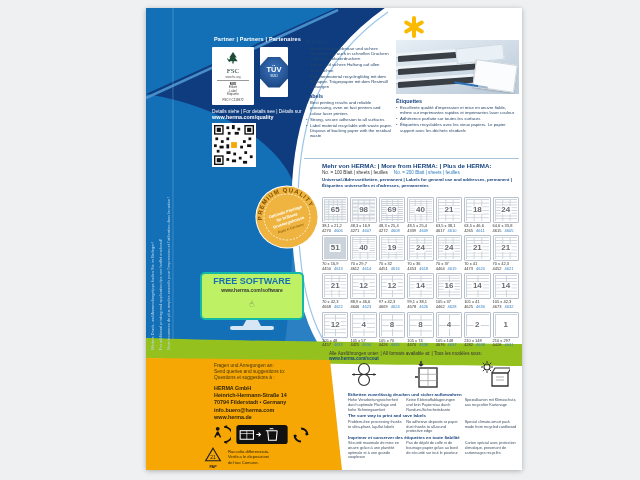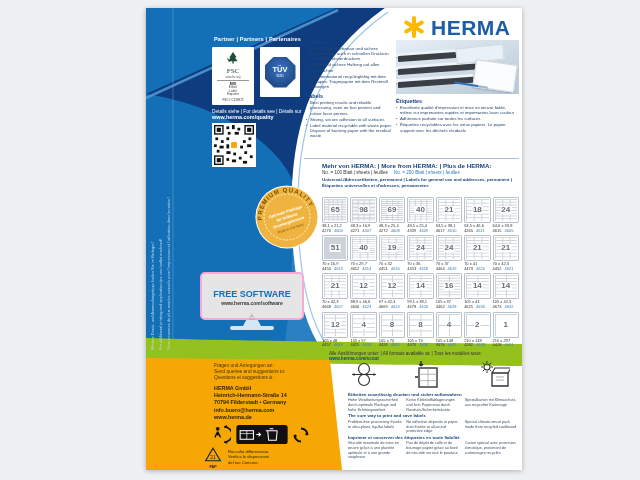--- a/index.html
+++ b/index.html
@@ -11,33 +11,33 @@
   .vnote{position:absolute;left:4px;top:132px;height:210px;display:flex;gap:2px;}
   .vnote span{writing-mode:vertical-rl;transform:rotate(180deg);font-size:4px;line-height:6px;color:#b9d8f0;white-space:nowrap;}
   
   .partner{position:absolute;left:68px;top:28px;font-size:5.5px;font-weight:bold;color:#fff;letter-spacing:.2px;}
   .fsc-card{position:absolute;left:66px;top:39px;width:42px;height:58px;background:#fff;border-radius:1px;text-align:center;padding-top:3px;box-sizing:border-box;}
   .fsc-name{font-family:"Liberation Serif","DejaVu Serif",serif;font-size:7px;font-weight:normal;color:#1d3b2d;line-height:1;}
   .fsc-url{font-size:2.8px;color:#555;border-bottom:.5px solid #999;padding-bottom:1px;margin:0 5px 1px;}
   .fsc-mix{font-size:3.6px;font-weight:bold;color:#222;}
   .fsc-line{font-size:3px;color:#444;line-height:1.2;}
   .fsc-code{font-size:3px;color:#333;margin-top:1px;}
-  .tuv-card{position:absolute;left:114px;top:39px;width:40px;height:50px;background:#fff;border-radius:1px;display:flex;align-items:center;justify-content:center;}
+  .tuv-card{position:absolute;left:114px;top:39px;width:28px;height:50px;background:#fff;border-radius:1px;display:flex;align-items:center;justify-content:center;}
   .tuv-oct{width:31px;height:31px;clip-path:polygon(30% 0,70% 0,100% 30%,100% 70%,70% 100%,30% 100%,0 70%,0 30%);background:radial-gradient(circle at 50% 40%,#3a74bd,#143a74);display:flex;flex-direction:column;align-items:center;justify-content:center;color:#fff;}
   .tuv-t1{font-size:7.5px;font-weight:bold;line-height:1;}
   .tuv-t2{font-size:3.6px;line-height:1.2;}
   .details{position:absolute;left:66px;top:101px;width:130px;color:#fff;}
   .details .d1{font-size:4.8px;}
   .details .d2{font-size:5.4px;font-weight:bold;}
   .qr{position:absolute;left:66px;top:115px;width:44px;height:44px;background:#fff;padding:2px;box-sizing:border-box;}
   
   .badge{position:absolute;left:108px;top:176px;width:66px;height:66px;transform:rotate(-18deg);}
   
   .monitor-wrap{position:absolute;left:54px;top:264px;width:104px;text-align:center;}
-  .monitor{background:#e5e5e5;border:2px solid #f9a8d4;border-radius:5px;height:48px;box-sizing:border-box;padding-top:16px;}
+  .monitor{background:#bef264;border:2px solid #14b8a6;border-radius:5px;height:48px;box-sizing:border-box;padding-top:3px;}
   .m-title{font-size:9px;font-weight:bold;color:#1470b6;line-height:1;}
   .m-url{font-size:5px;font-weight:bold;color:#333;margin-top:1px;}
   .m-hand{display:inline-block;font-size:9px;color:#555;transform:rotate(-15deg);line-height:1;font-family:"DejaVu Sans",sans-serif;}
   .m-neck{width:18px;height:6px;margin:0 auto;background:#d6e6f4;clip-path:polygon(18% 0,82% 0,100% 100%,0 100%);}
   .m-base{width:44px;height:4px;margin:0 auto;background:#d6e6f4;border-radius:2px;}
   
   .logo{position:absolute;left:256px;top:7px;display:flex;align-items:center;gap:5px;}
   .logo-text{font-size:21px;font-weight:800;color:#1d5ca8;letter-spacing:.5px;line-height:1;}
   
   .benefits-left{position:absolute;left:160px;top:31px;width:86px;color:#27466b;}
@@ -208,21 +208,20 @@
     </div>
 
     <div class="logo">
       <svg width="24" height="24" viewBox="0 0 24 24">
         <g fill="#fbba00">
           <rect x="10" y="1" width="4" height="22" rx="2"></rect>
           <rect x="10" y="1" width="4" height="22" rx="2" transform="rotate(60 12 12)"></rect>
           <rect x="10" y="1" width="4" height="22" rx="2" transform="rotate(120 12 12)"></rect>
         </g>
       </svg>
-      <span class="logo-text">HERMA</span>
     </div>
 
     <div class="benefits-left">
       <div class="b-title">Etiketten</div>
       <ul class="b-list">
         <li>Beste Druckergebnisse und sichere Verarbeitung, auch in schnellen Druckern und auf Farblaserdruckern</li>
         <li>Starke und sichere Haftung auf allen Oberflächen</li>
         <li>Etikettenmaterial recyclingfähig mit dem Altpapier. Trägerpapier mit dem Restmüll entsorgen</li>
       </ul>
       <div class="b-title">Labels</div>

